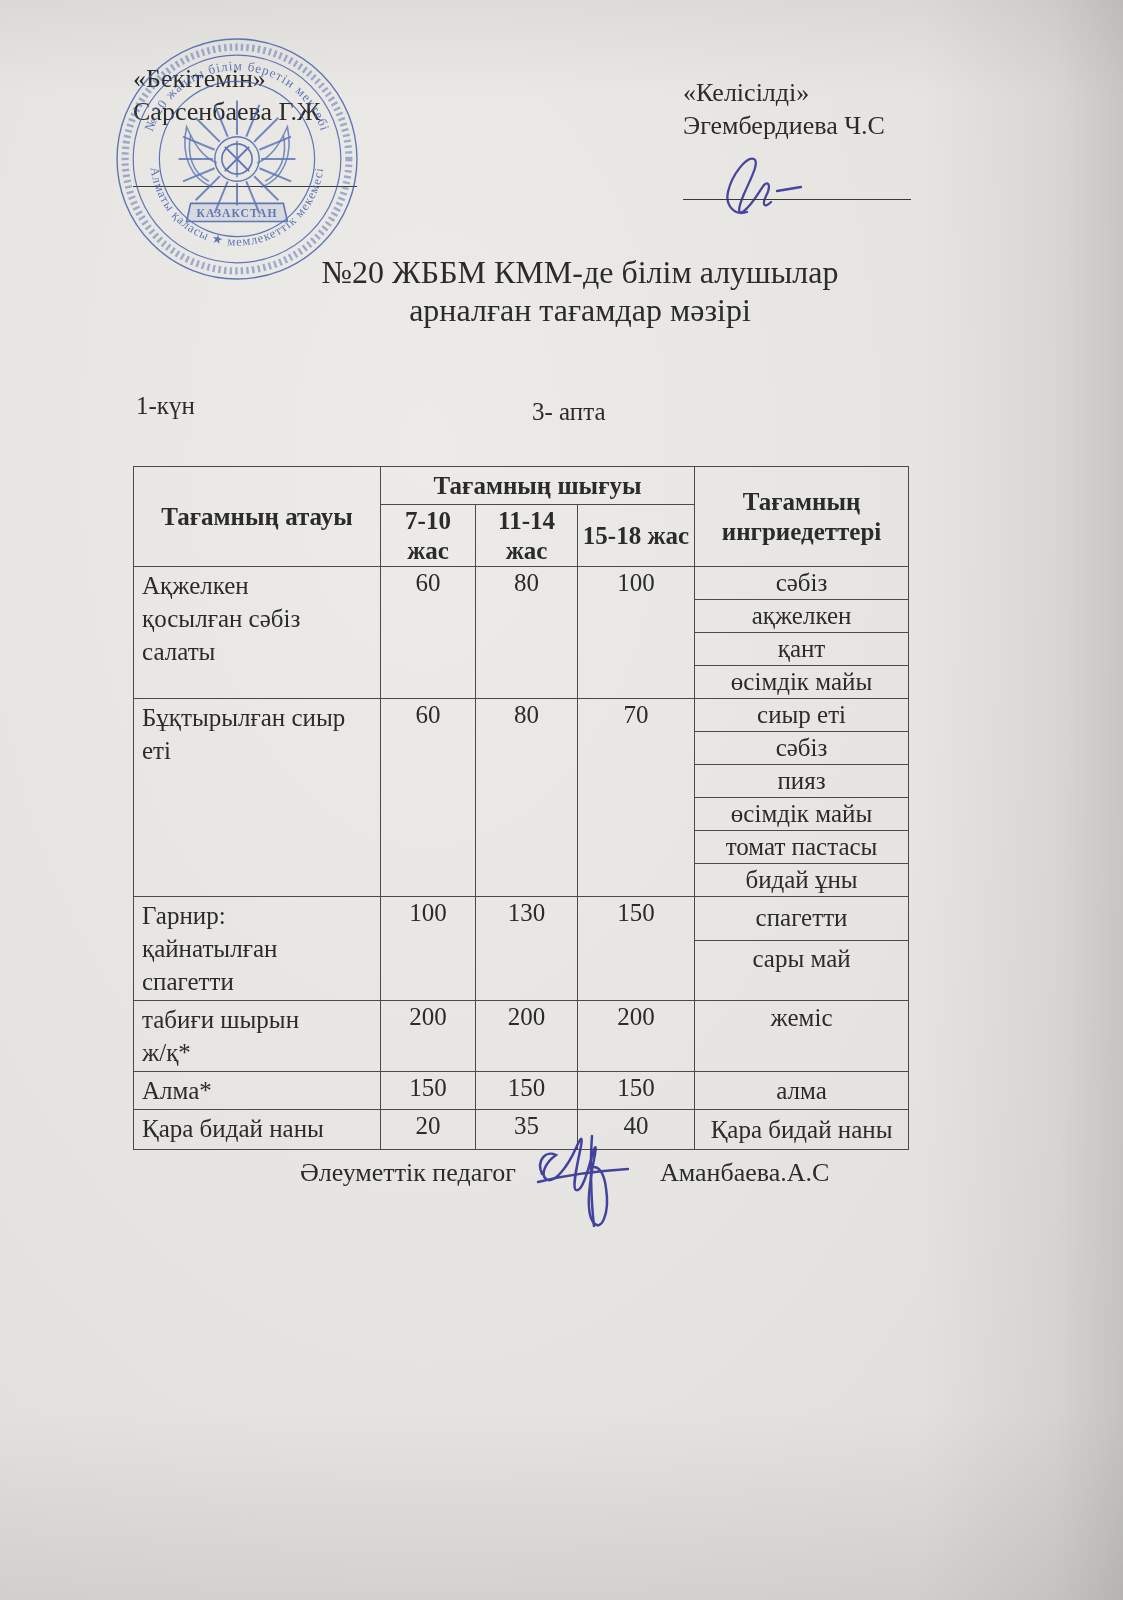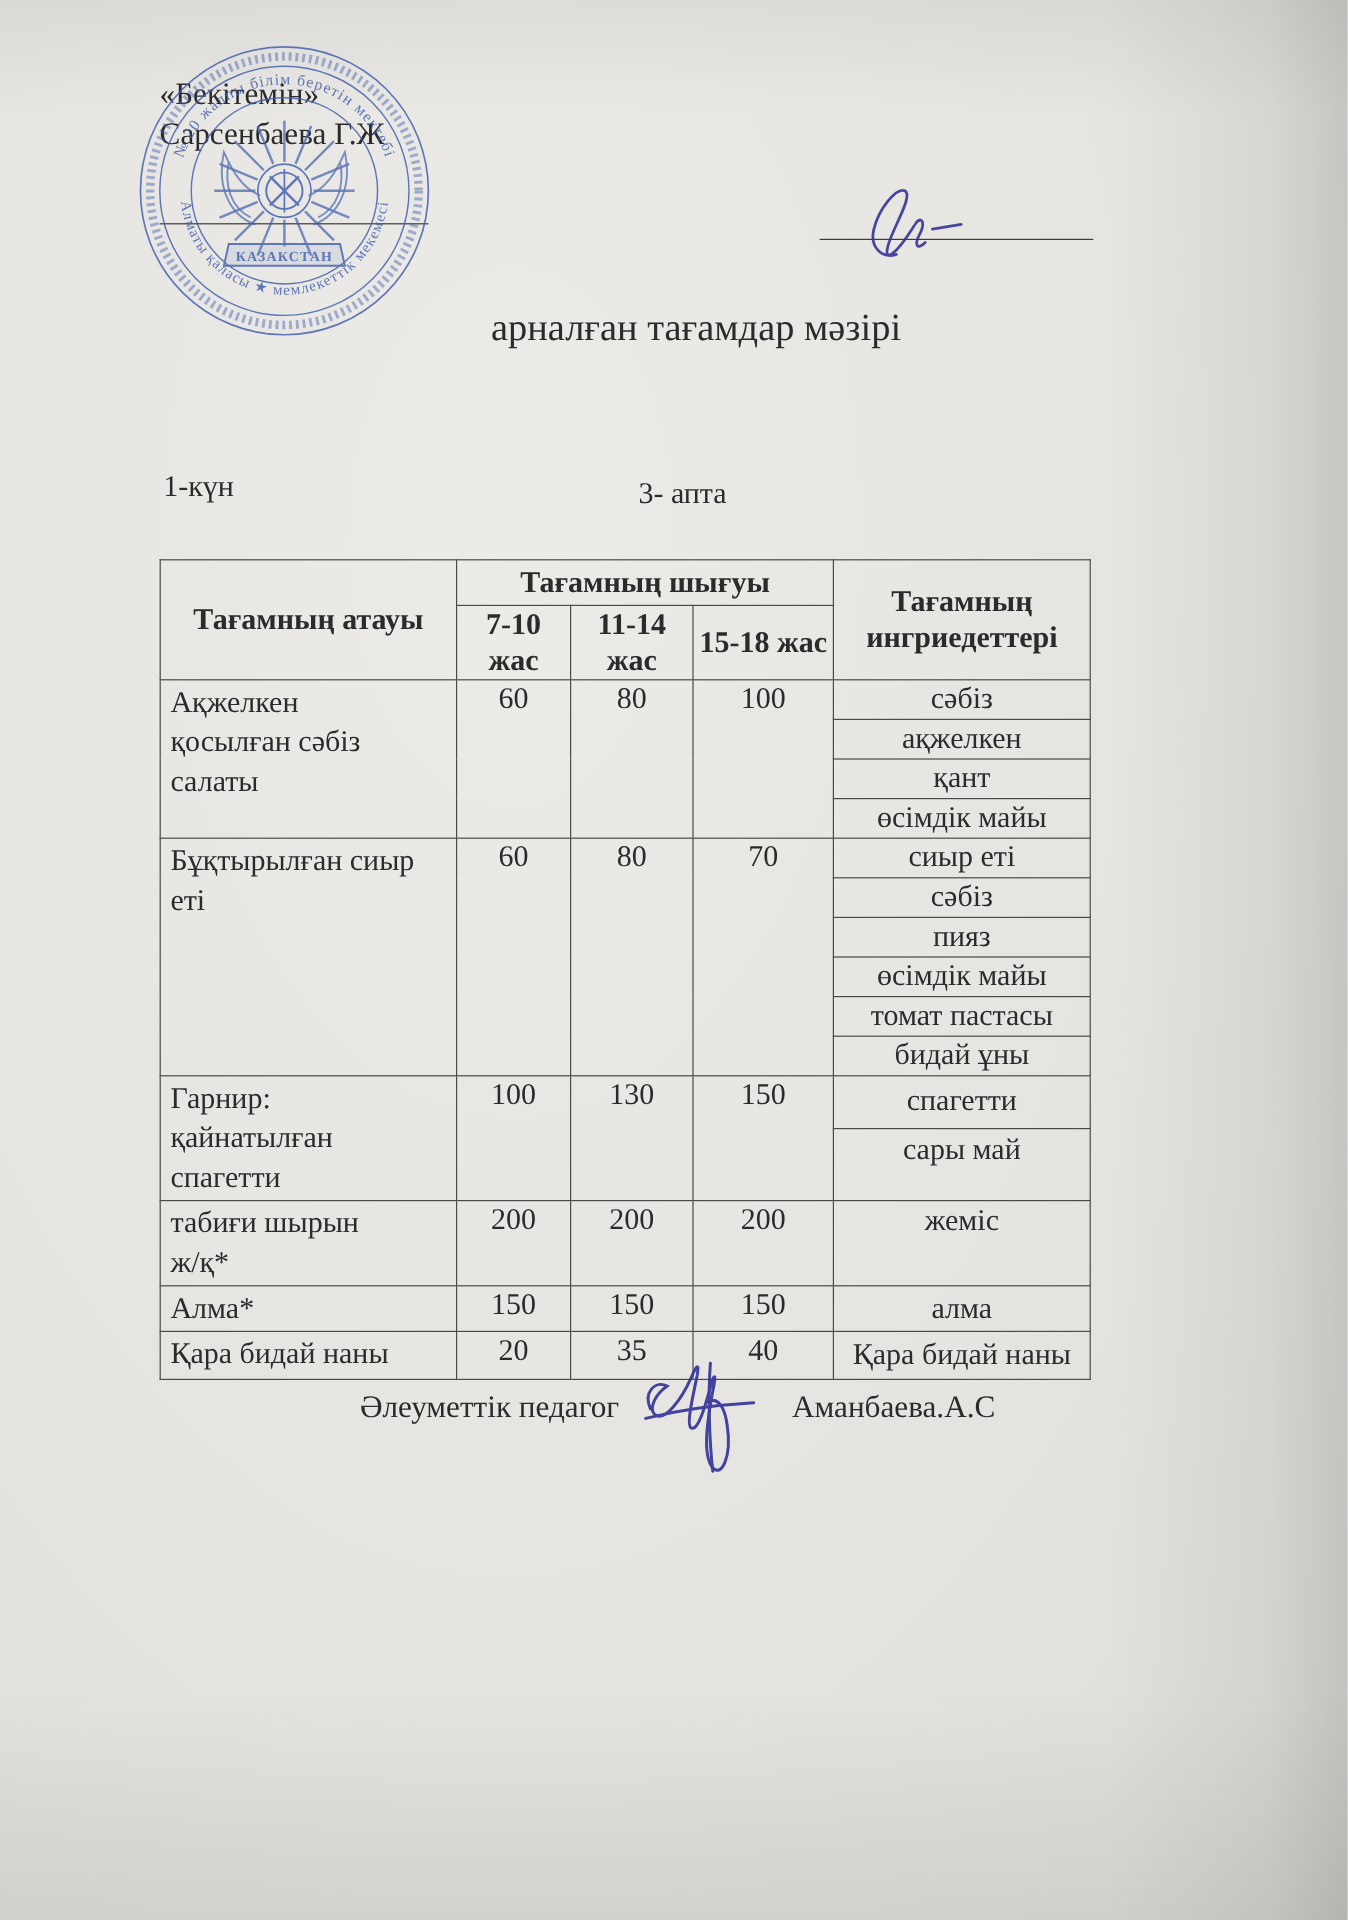--- a/index.html
+++ b/index.html
@@ -92,31 +92,34 @@
   <text font-size="13" fill="#3f5eae" letter-spacing="1" font-family="Liberation Serif, serif">
     <textPath href="#arcTop" startOffset="50%" text-anchor="middle">№ 20 жалпы білім беретін мектебі</textPath>
   </text>
   <text font-size="12.5" fill="#3f5eae" letter-spacing="1" font-family="Liberation Serif, serif">
     <textPath href="#arcBottom" startOffset="50%" text-anchor="middle">Алматы қаласы ★ мемлекеттік мекемесі</textPath>
   </text>
   <text x="124" y="182" font-size="11.5" font-weight="bold" fill="#3f5eae" text-anchor="middle" letter-spacing="1" font-family="Liberation Serif, serif">КАЗАКСТАН</text>
 </svg>
 
 <div class="abs hdr-block" style="left:683px;top:76px;width:400px;">
+  <div>«Келісілді»</div>
+  <div>Эгембердиева Ч.С</div>
 </div>
 <svg class="abs" style="left:705px;top:146px;" width="130" height="78" viewBox="0 0 130 78">
   <g fill="none" stroke="#35359a" stroke-width="2.3" stroke-linecap="round" opacity="0.9">
     <path d="M42,66 C30,70 20,60 23,46 C27,28 42,10 49,13 C55,16 45,34 39,48 C33,62 32,70 39,65 C48,58 55,44 59,39"></path>
     <path d="M59,39 C64,34 66,41 61,50 C57,58 59,63 66,56"></path>
     <path d="M72,45 L96,41"></path>
   </g>
 </svg>
 <div class="abs underline-rule" style="left:683px;top:199px;width:228px;"></div>
 
 <div class="abs doc-title">
+  <div>№20 ЖББМ КММ-де білім алушылар</div>
   <div>арналған тағамдар мәзірі</div>
 </div>
 
 <div class="abs meta" style="left:136px;top:392px;">1-күн</div>
 <div class="abs meta" style="left:532px;top:398px;">3- апта</div>
 
 <div class="abs menu-table-wrap">
   <table class="menu">
     <colgroup>
       <col style="width:247px">

